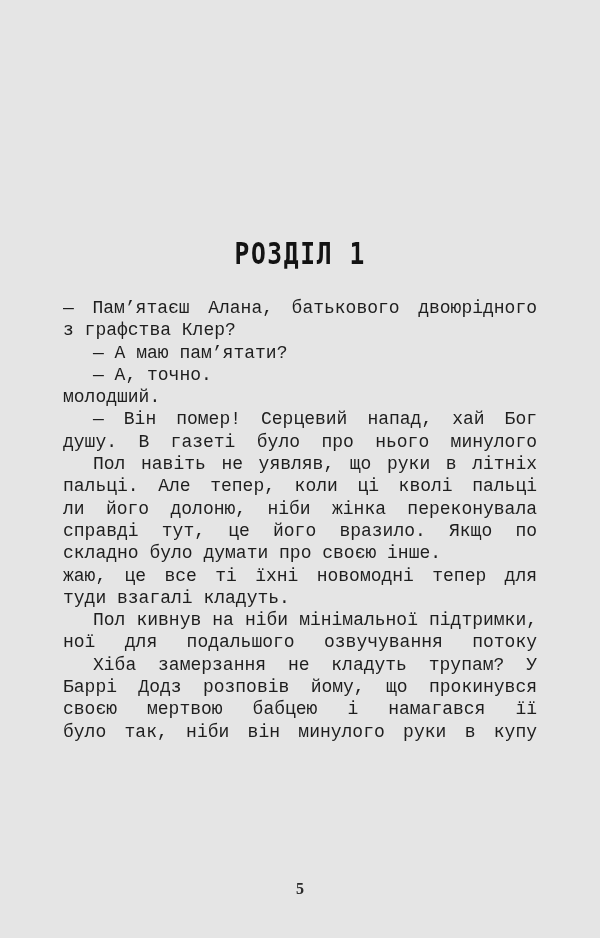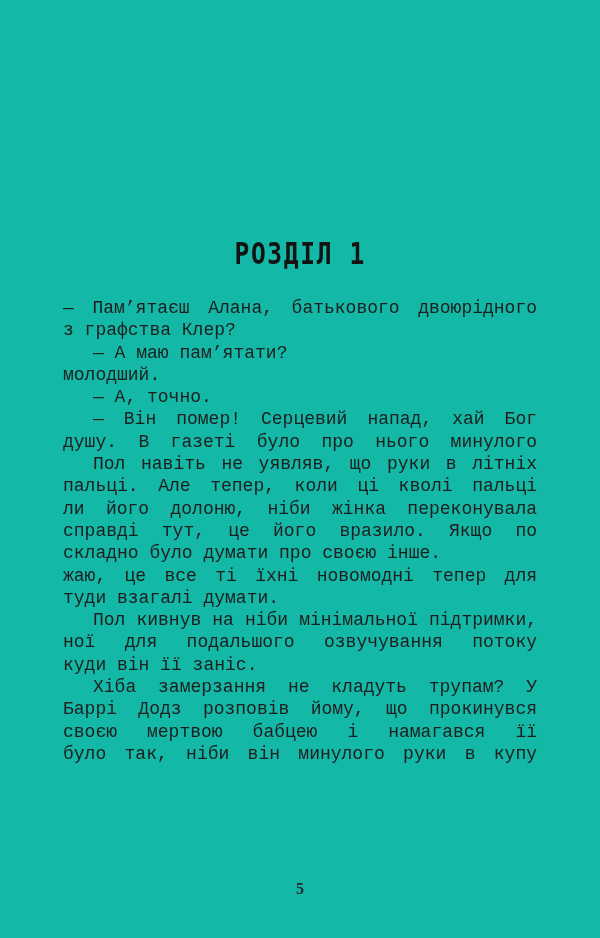--- a/index.html
+++ b/index.html
@@ -4,21 +4,21 @@
 <style>
   html, body {
     margin: 0;
     padding: 0;
     background: #ffffff;
   }
   .book-page {
     position: relative;
     width: 600px;
     height: 938px;
-    background: #14b8a6;
+    background: #e5e5e5;
     overflow: hidden;
   }
   .chapter-title {
     position: absolute;
     top: 236px;
     left: 0;
     width: 100%;
     text-align: center;
     font-family: "DejaVu Sans Mono", "Liberation Mono", monospace;
     font-weight: bold;
@@ -69,33 +69,32 @@
 <body>
 
 <div class="book-page">
   <div class="chapter-title">
     <span class="title-inner">РОЗДІЛ 1</span>
   </div>
   <div class="text-block">
       <div class="text-line">— Пам’ятаєш Алана, батькового двоюрідного брата</div>
       <div class="text-line last">з графства Клер?</div>
       <div class="text-line indent last">— А маю пам’ятати?</div>
+      <div class="text-line indent last">— А, точно.</div>
       <div class="text-line last">молодший.</div>
-      <div class="text-line indent last">— А, точно.</div>
       <div class="text-line indent">— Він помер! Серцевий напад, хай Бог упокоїть його</div>
       <div class="text-line last">душу. В газеті було про нього минулого тижня.</div>
       <div class="text-line indent">Пол навіть не уявляв, що руки в літніх людей такі</div>
       <div class="text-line">пальці. Але тепер, коли ці кволі пальці погладжува-</div>
       <div class="text-line">ли його долоню, ніби жінка переконувала себе, що він</div>
       <div class="text-line">справді тут, це його вразило. Якщо по правді, взагалі</div>
       <div class="text-line last">складно було думати про своєю інше.</div>
       <div class="text-line">жаю, це все ті їхні новомодні тепер для ванн. Хтозна що</div>
-      <div class="text-line last">туди взагалі думати.</div>
+      <div class="text-line last">туди взагалі кладуть.</div>
       <div class="text-line indent">Пол кивнув на ніби мінімальної підтримки, необхід-</div>
       <div class="text-line">ної для подальшого озвучування потоку думок, хоч би</div>
-      <div class="text-line last">куди він її заніс.</div>
       <div class="text-line indent">Хіба замерзання не кладуть трупам? У дитинстві</div>
       <div class="text-line">Баррі Додз розповів йому, що прокинувся поряд зі</div>
       <div class="text-line">своєю мертвою бабцею і намагався її розштовхати. Це</div>
       <div class="text-line last">було так, ніби він минулого руки в купу заморожених</div>
     </div>
   <div class="page-number">5</div>
 </div>
 
 </body></html>

